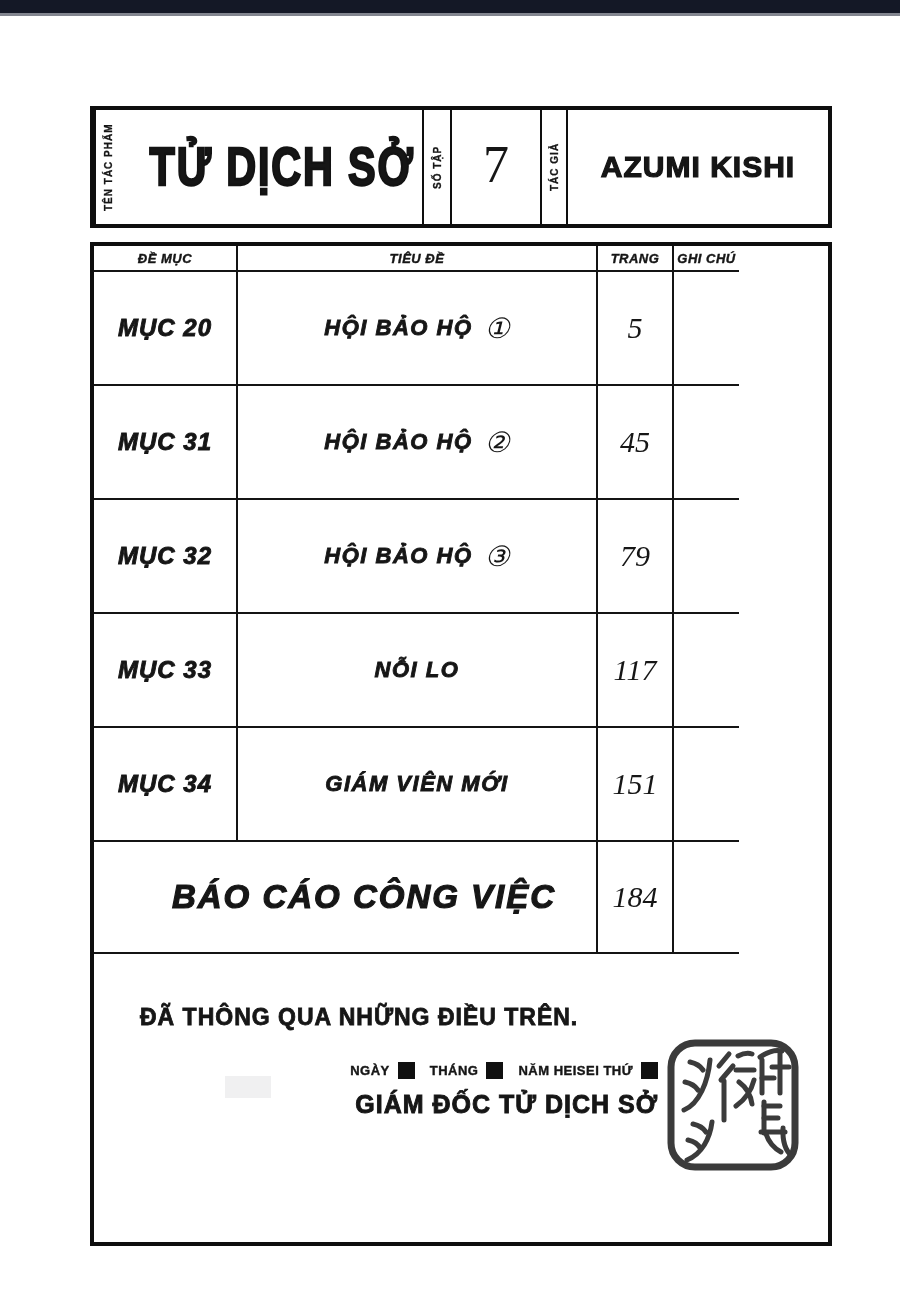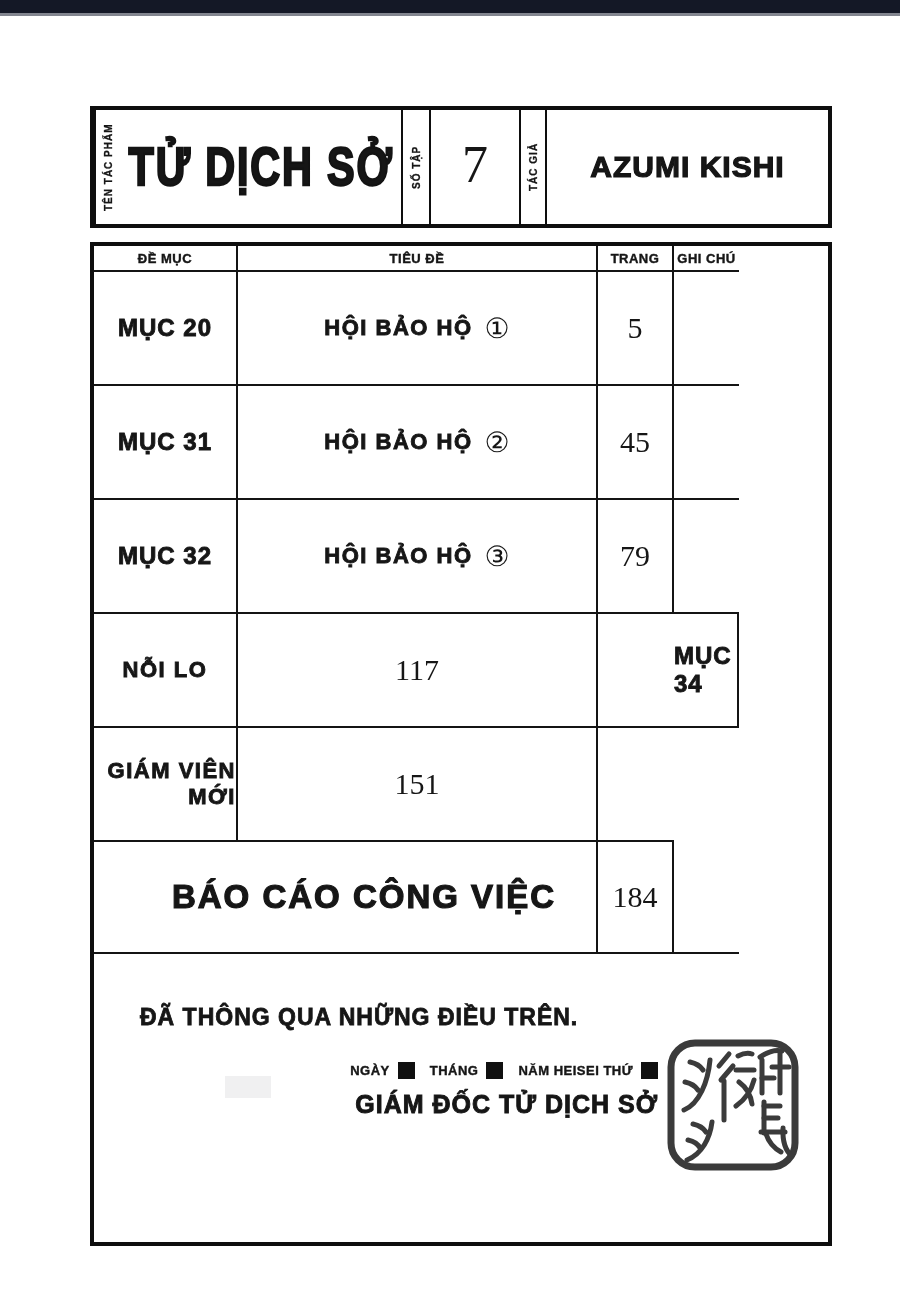--- a/index.html
+++ b/index.html
@@ -12,45 +12,45 @@
   .topbar-edge { position:absolute; left:0; top:13px; width:900px; height:3px; background:#82858f; }
 
   
   .header-box { position:absolute; left:90px; top:106px; width:742px; height:122px;
     border:4px solid #0e0e0e; background:#fff; display:flex; align-items:stretch; }
   .vlabel { writing-mode:vertical-rl; transform:rotate(180deg);
     font-size:10px; font-weight:bold; letter-spacing:1px; -webkit-text-stroke:0.3px #161616;
     display:flex; align-items:center; justify-content:center; padding:2px 0; }
   .hcell { display:flex; align-items:center; justify-content:center; }
   .cell-work-label { width:27px; border-right:2px solid #0e0e0e; }
-  .cell-title { width:280px; }
+  .cell-title { width:280px;margin-left:21px; }
   .cell-vol-label { width:30px; border-left:2px solid #0e0e0e; border-right:2px solid #0e0e0e; }
   .cell-volume { width:88px; }
   .cell-author-label { width:28px; border-left:2px solid #0e0e0e; border-right:2px solid #0e0e0e; }
   .cell-author { flex:1; }
   .work-title { font-size:45px; font-weight:bold; letter-spacing:2px; white-space:nowrap;
     transform:scaleY(1.18) scaleX(0.92); -webkit-text-stroke:2px #131313; }
   .volume-number { font-family:"Liberation Serif", serif; font-size:52px; font-weight:normal; padding-bottom:6px; }
   .author-name { font-size:30px; font-weight:bold; letter-spacing:1px; -webkit-text-stroke:1.2px #131313; }
 
   
   .main-box { position:absolute; left:90px; top:242px; width:742px; height:1004px;
     border:4px solid #0e0e0e; background:#fff; }
   .toc-grid { display:grid; grid-template-columns:144px 360px 76px 1fr;
-    grid-auto-rows:auto; width:645px; }
+    grid-auto-rows:auto; width:645px;font-style:italic; }
   .cell { display:flex; align-items:center; justify-content:center;
     border-right:2px solid #141414; }
   .cell.last-col { border-right:none; }
   .head-row { height:26px; border-bottom:2px solid #141414; }
   .body-row { height:114px; }
   .body-row.rule { border-bottom:2px solid #141414; }
   .foot-row { height:112px; border-bottom:2px solid #141414; }
   .col-head { font-size:13px; font-weight:bold; letter-spacing:0.5px; -webkit-text-stroke:0.4px #161616; }
   .item-label { font-size:24px; font-weight:bold; letter-spacing:1px; -webkit-text-stroke:0.9px #161616; }
-  .row-title { font-size:22px; font-weight:bold; letter-spacing:1.5px;text-align:right; -webkit-text-stroke:0.9px #161616; }
+  .row-title { font-size:22px; font-weight:bold; letter-spacing:1.5px; -webkit-text-stroke:0.9px #161616; }
   .mark { font-family:"Liberation Serif", serif; font-size:28px; font-weight:normal;
     -webkit-text-stroke:0; margin-left:12px; letter-spacing:0; }
   .mark:empty { display:none; }
   .page-num { font-family:"Liberation Serif", serif; font-size:30px; }
   .report-title { font-size:33px; font-weight:bold; letter-spacing:2px; -webkit-text-stroke:1.2px #161616; }
 
   
   .approval-note { position:absolute; left:46px; top:758px; font-size:23px; font-weight:bold;
     letter-spacing:1px; -webkit-text-stroke:0.8px #161616; white-space:nowrap; }
   .faint-mark { position:absolute; left:131px; top:830px; width:46px; height:22px; background:#f0f0f1; }
@@ -111,20 +111,21 @@
       <div class="cell body-row rule last-col"></div>
 
       <div class="cell body-row rule item-label">MỤC 32</div>
       <div class="cell body-row rule">
         <span class="row-title">HỘI BẢO HỘ</span>
         <span class="mark">③</span>
       </div>
       <div class="cell body-row rule page-num">79</div>
       <div class="cell body-row rule last-col"></div>
 
+      <div class="cell body-row rule item-label">MỤC 33</div>
       <div class="cell body-row rule">
         <span class="row-title">NỖI LO</span>
 
       </div>
       <div class="cell body-row rule page-num">117</div>
       <div class="cell body-row rule last-col"></div>
 
       <div class="cell body-row rule item-label">MỤC 34</div>
       <div class="cell body-row rule">
         <span class="row-title">GIÁM VIÊN MỚI</span>

